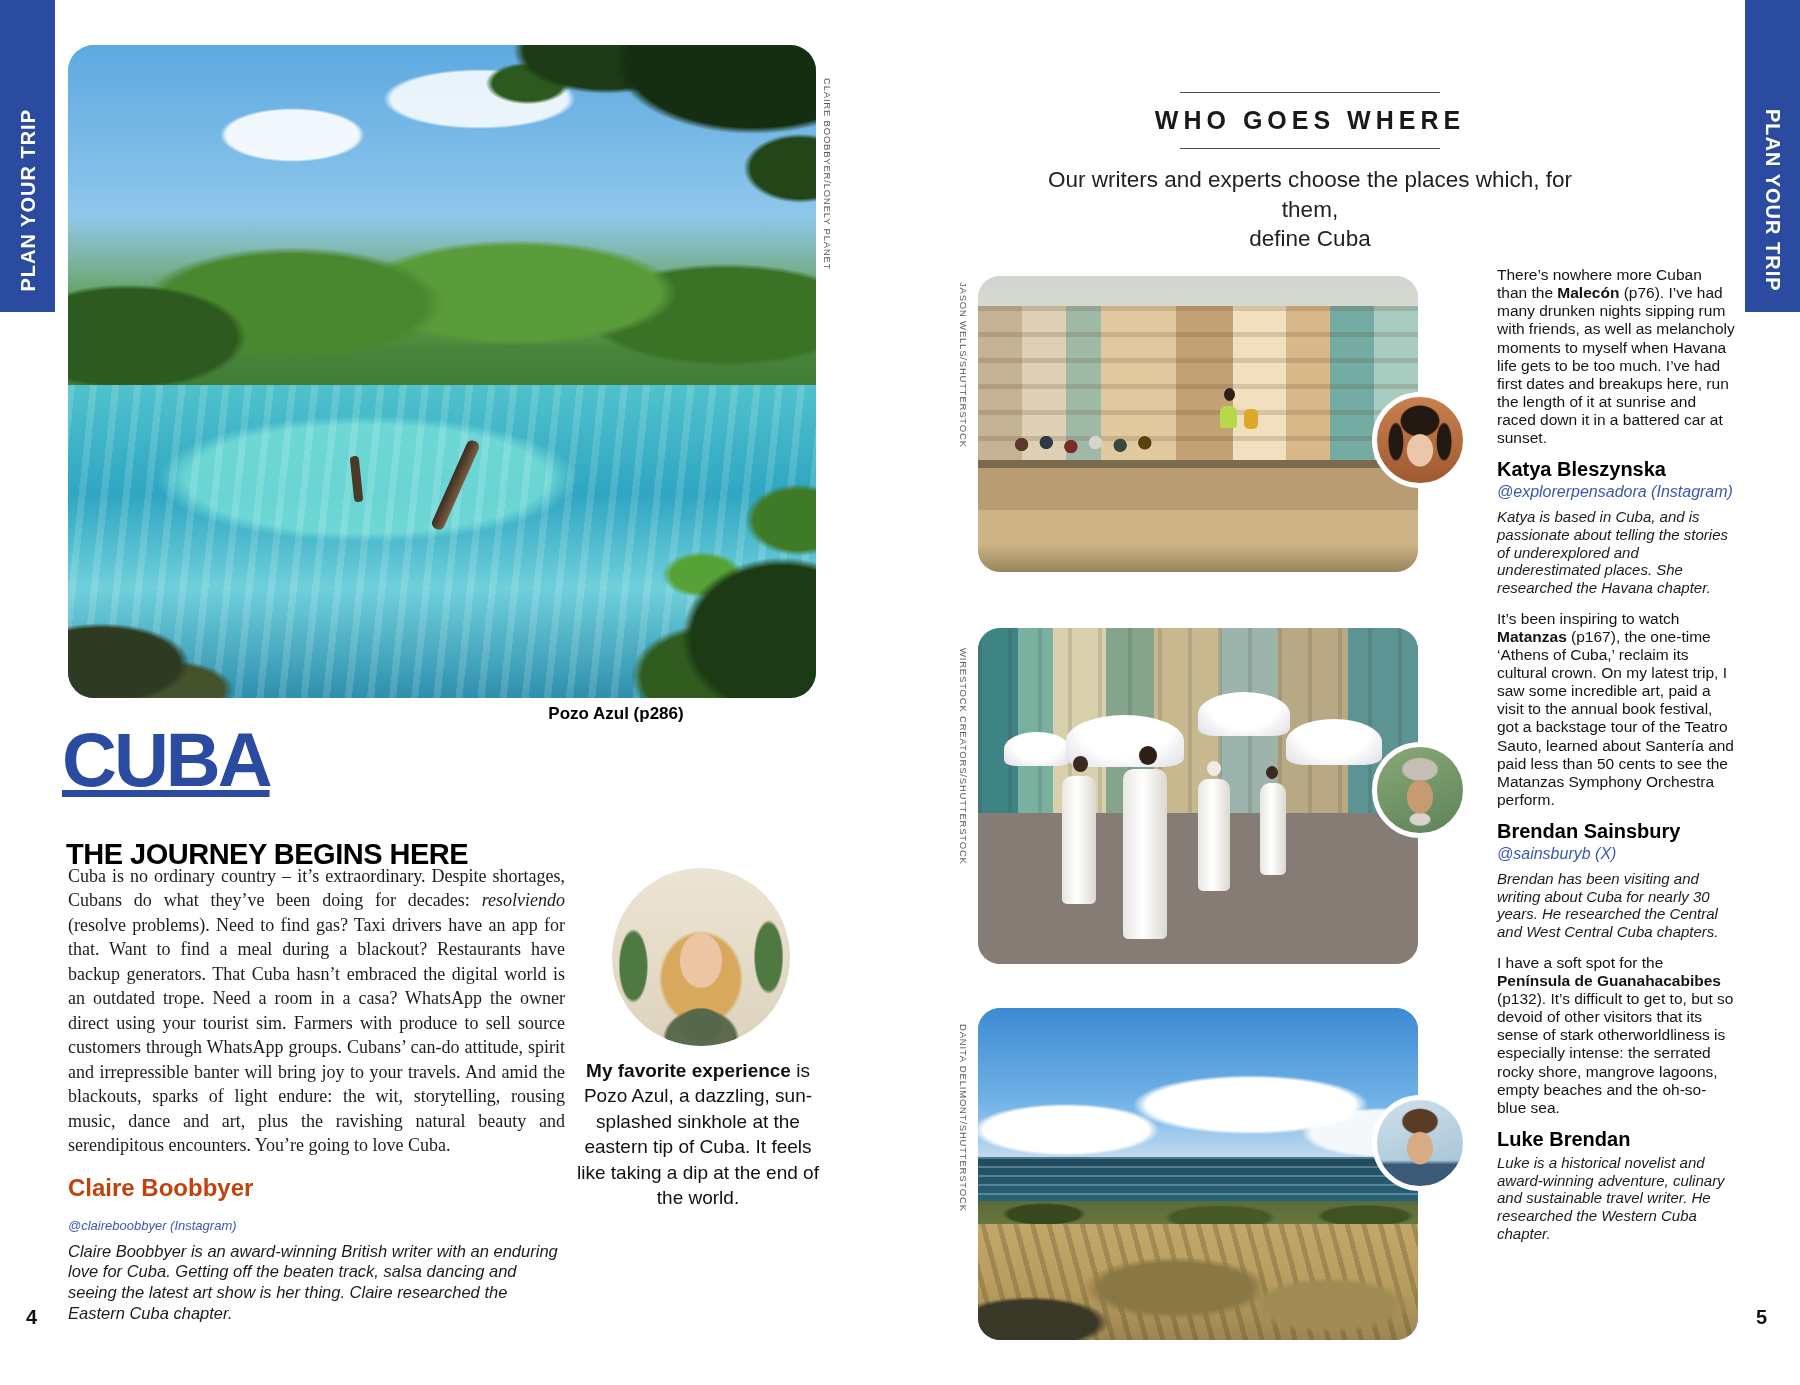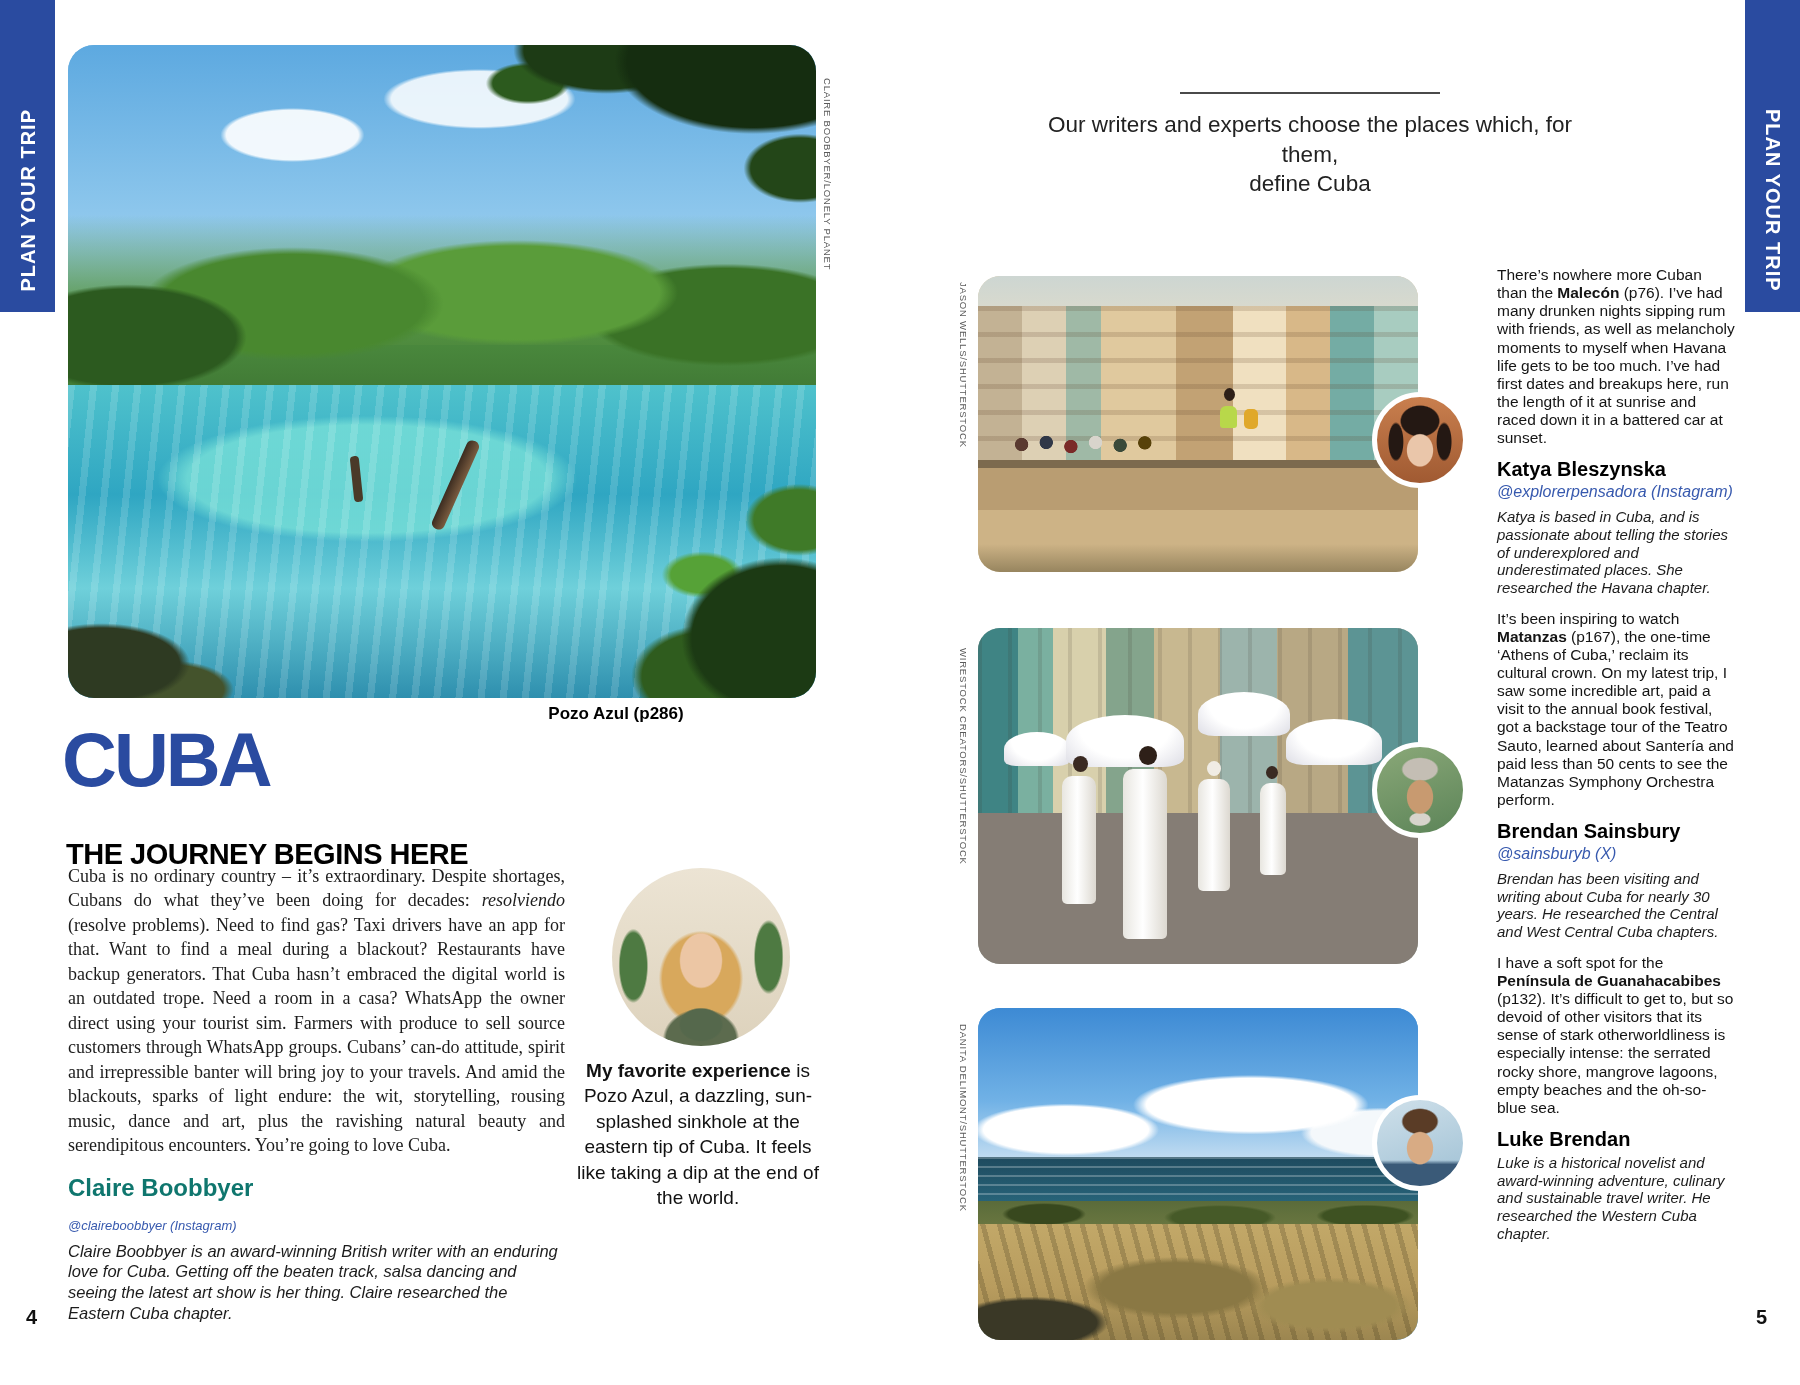--- a/index.html
+++ b/index.html
@@ -56,28 +56,28 @@
       radial-gradient(ellipse 120px 80px at 62% 92%, #2f5c1e 0 55%, transparent 64%),
       radial-gradient(ellipse 90px 60px at 94% 35%, #3f7a28 0 50%, transparent 60%),
       radial-gradient(ellipse 70px 40px at 60% 55%, #56a237 0 45%, transparent 58%); }
   .pz-log { position:absolute; left:51%; top:60%; width:13px; height:96px; background:linear-gradient(90deg,#3c2c20,#7a5c40); transform:rotate(24deg); border-radius:6px; }
   .pz-stump { position:absolute; left:38%; top:63%; width:9px; height:46px; background:#4a3a28; transform:rotate(-6deg); border-radius:4px; }
 
   .photo-caption { position:absolute; left:416px; top:704px; width:400px; text-align:center;
     font-weight:700; font-size:17px; color:#000; }
 
   .cuba-title { position:absolute; left:62px; top:722px; font-size:76px; font-weight:700;
-    letter-spacing:-3px; color:var(--brand-blue,#2a4ba0); line-height:1; }
+    letter-spacing:-3px; color:var(--brand-blue,#2a4ba0); line-height:1;text-decoration:underline; }
   .cuba-subtitle { position:absolute; left:66px; top:838px; font-size:29px; font-weight:700;
     letter-spacing:-.5px; color:#000; }
 
   .left-col { position:absolute; left:68px; top:864px; width:497px; }
   .intro { font-family:"Liberation Serif", serif; font-size:18px; line-height:1.36;
     text-align:justify; color:#1c1c1c; }
-  .author-name { margin-top:16px; font-size:24px; font-weight:700; color:#0f766e; }
+  .author-name { margin-top:16px; font-size:24px; font-weight:700; color:#c2410c; }
   .author-handle { margin-top:16px; font-size:13px; font-style:italic; color:var(--link-blue,#3759ae); }
   .author-bio { margin-top:8px; font-size:16.5px; font-style:italic; line-height:1.26; color:#1c1c1c; }
 
   .portrait { border-radius:50%; overflow:hidden; }
   .portrait-claire { position:absolute; left:612px; top:868px; width:178px; height:178px;
     background:
       radial-gradient(ellipse 34px 26px at 50% 88%, #55684c 0 60%, transparent 66%),
       radial-gradient(ellipse 58px 46px at 50% 96%, #5c6b4e 0 60%, transparent 66%),
       radial-gradient(ellipse 34px 44px at 50% 52%, #ecc6a4 0 60%, transparent 64%),
       radial-gradient(ellipse 62px 70px at 50% 62%, #d8a85c 0 62%, transparent 68%),
@@ -238,20 +238,21 @@
     <div class="author-bio">Claire Boobbyer is an award-winning British writer with an enduring love for Cuba. Getting off the beaten track, salsa dancing and seeing the latest art show is her thing. Claire researched the Eastern Cuba chapter.</div>
   </div>
 
   <div class="portrait portrait-claire"></div>
   <div class="favorite"><span class="rb">My favorite experience</span><span> is Pozo Azul, a dazzling, sun-splashed sinkhole at the eastern tip of Cuba. It feels like taking a dip at the end of the world.</span></div>
 
   <div class="page-number pn-left">4</div>
 
   <div class="rp-header">
     <div class="rp-rule"></div>
+    <div class="rp-title">WHO GOES WHERE</div>
     <div class="rp-rule"></div>
     <div class="rp-sub">
       <div>Our writers and experts choose the places which, for them,</div>
       <div>define Cuba</div>
     </div>
   </div>
 
   <div class="vcredit" style="left:958px; top:282px;">JASON WELLS/SHUTTERSTOCK</div>
   <div class="rphoto ph1">
     <div class="ml-sky"></div>

